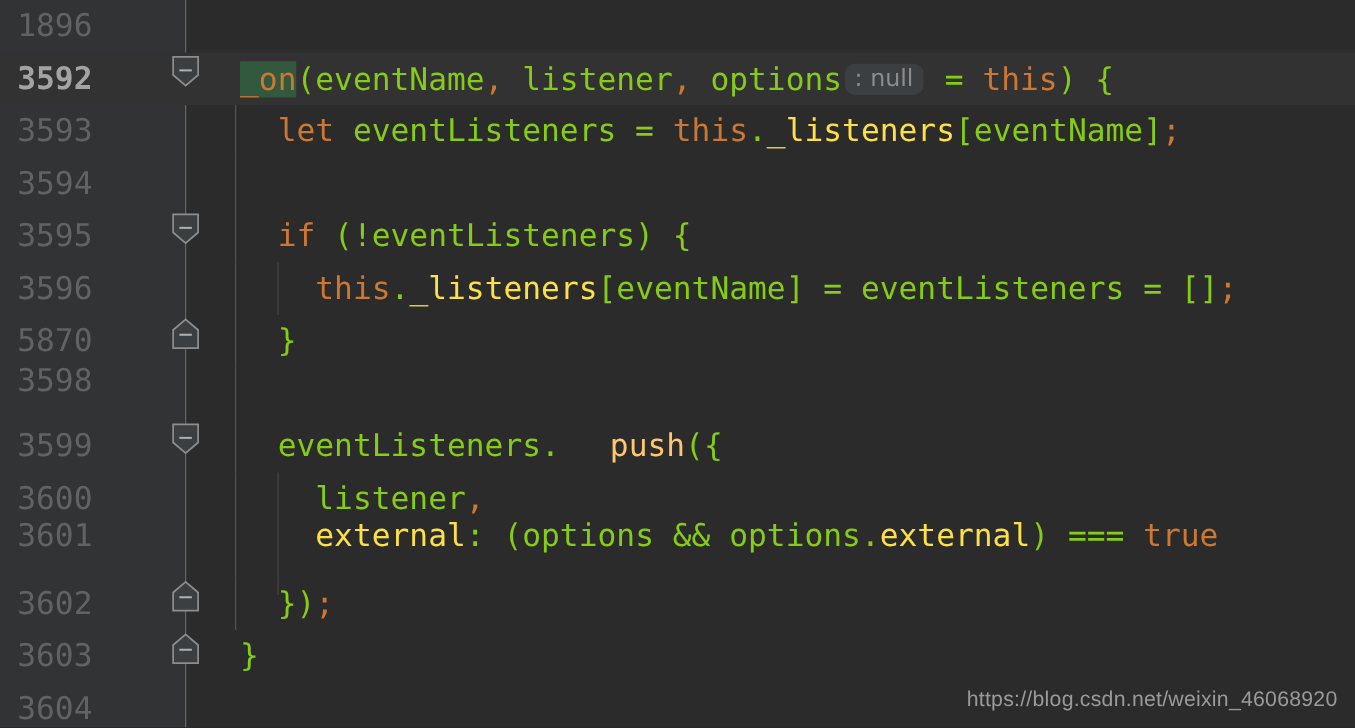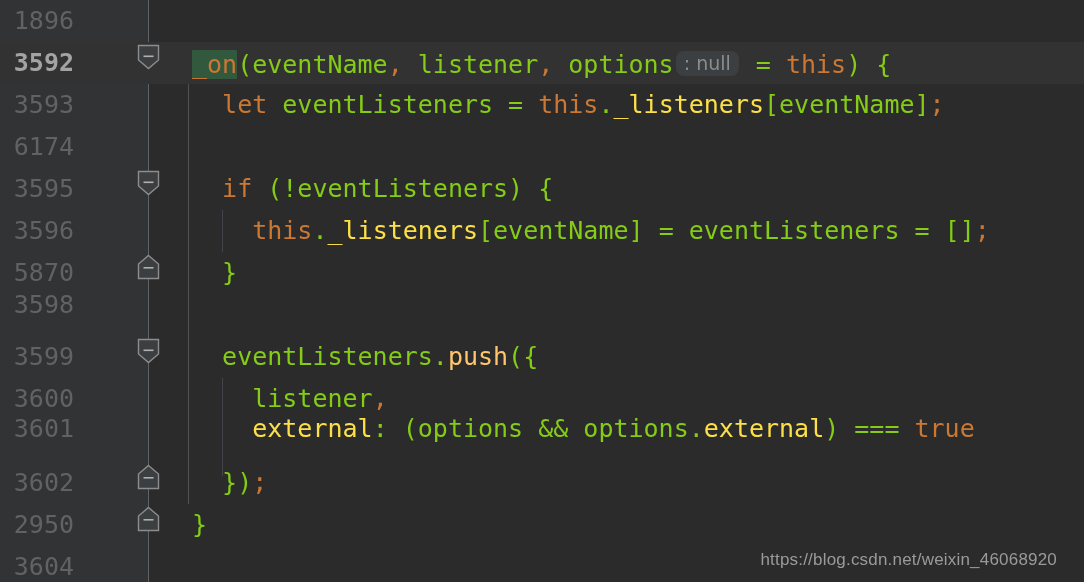--- a/index.html
+++ b/index.html
@@ -100,21 +100,21 @@
   
   .indent-guide {
     position: absolute;
     width: 1px;
     background: #4e5254;
   }
   .indent-guide.dim { background: #41454a; }
 
   
   .kw    { color: #cc7832; }   
-  .fn    { color: #ffc66d; }   
+  .fn    { color: #ffc66d; margin-left: 40px; }   
   .prop  { color: #fde047; }   
   .punct { color: #cc7832; }   
   .plain { color: #84cc16; }
   .ident-hl {
     background: #32593d;
     border-radius: 1px;
   }
 
   
   .inlay {
@@ -124,21 +124,21 @@
     font-family: "DejaVu Sans", sans-serif;
     font-size: 19px;
     padding: 1px 8px 2px 8px;
     margin: 0 2px;
     vertical-align: 3px;
   }
 
   
   .watermark {
     position: absolute;
-    right: 27px;
+    right: 14px;
     bottom: 12px;
     color: #9a9a9a;
     font-family: "Liberation Sans", sans-serif;
     font-size: 17px;
     letter-spacing: 0.2px;
   }
 </style>
 </head>
 <body>
 
@@ -162,21 +162,21 @@
   </div>
 
   <div class="row" style="top:84px">
     <div class="line-no-cell">3593</div>
     <div class="code-cell">
       <div class="code-inner"><span class="plain">  </span><span class="kw">let</span><span class="plain"> eventListeners = </span><span class="kw">this</span><span class="plain">.</span><span class="prop">_listeners</span><span class="plain">[eventName]</span><span class="punct">;</span></div>
     </div>
   </div>
 
   <div class="row" style="top:126px">
-    <div class="line-no-cell">6174</div>
+    <div class="line-no-cell">3594</div>
     <div class="code-cell">
       <div class="code-inner"></div>
     </div>
   </div>
 
   <div class="row" style="top:168px">
     <div class="line-no-cell">3595</div>
     <div class="code-cell">
       <div class="code-inner"><span class="plain">  </span><span class="kw">if</span><span class="plain"> (!eventListeners) {</span></div>
     </div>
@@ -225,21 +225,21 @@
   </div>
 
   <div class="row" style="top:462px">
     <div class="line-no-cell">3602</div>
     <div class="code-cell">
       <div class="code-inner"><span class="plain">  })</span><span class="punct">;</span></div>
     </div>
   </div>
 
   <div class="row" style="top:504px">
-    <div class="line-no-cell">2950</div>
+    <div class="line-no-cell">3603</div>
     <div class="code-cell">
       <div class="code-inner"><span class="plain">}</span></div>
     </div>
   </div>
 
   <div class="row" style="top:546px">
     <div class="line-no-cell">3604</div>
     <div class="code-cell">
       <div class="code-inner"></div>
     </div>

